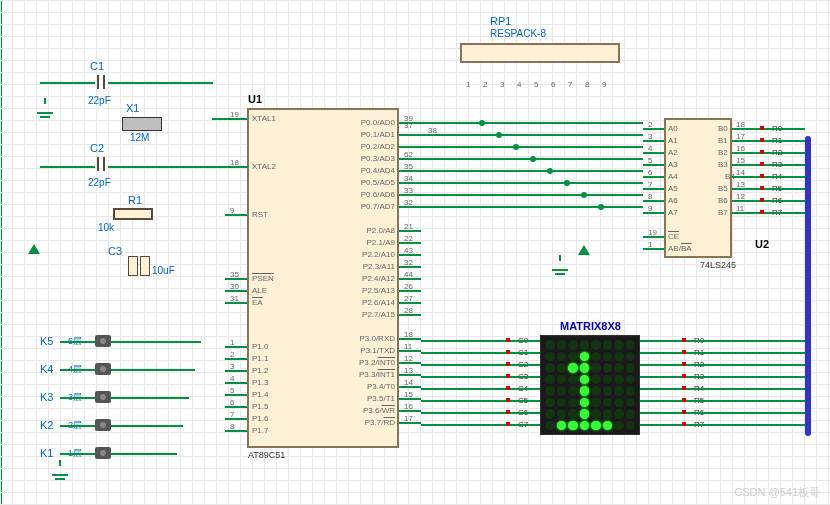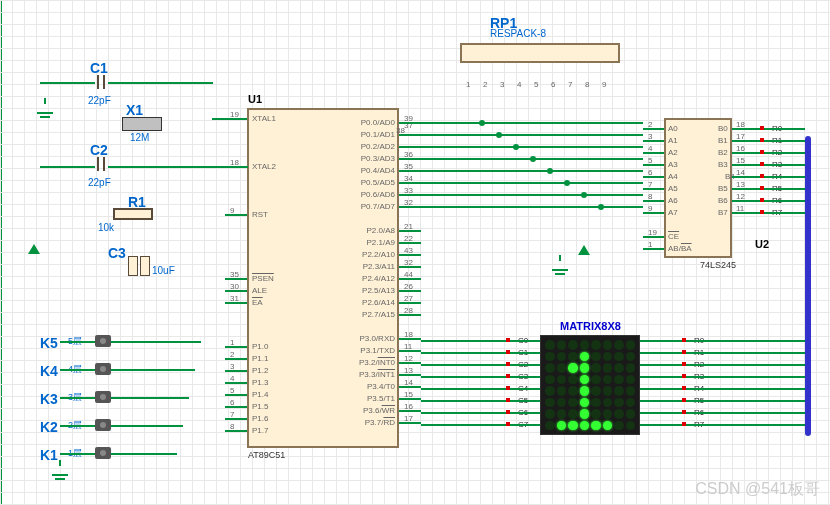--- a/index.html
+++ b/index.html
@@ -4,21 +4,21 @@
 <style>
 *{margin:0;padding:0;box-sizing:border-box}
 body{font-family:Arial,sans-serif;font-size:10px;background:#fff;position:relative;width:830px;height:505px;overflow:hidden}
 .grid{position:absolute;inset:0;background-image:linear-gradient(#e8e8e8 1px,transparent 1px),linear-gradient(90deg,#e8e8e8 1px,transparent 1px);background-size:12px 12px;z-index:0}
 .component,.wire,.label,.pin,.junction{position:absolute;z-index:2}
 .chip{background:#fff1d6;border:2px solid #8b7355;position:absolute}
 .chip-title{font-weight:bold;color:#000;font-size:11px;position:absolute}
 .chip-sub{color:#333;font-size:9px;position:absolute}
 .pin-label{font-size:8px;color:#666;position:absolute}
 .pin-num{font-size:8px;color:#666;position:absolute}
-.ref-label{font-weight:bold;color:#0066cc;font-size:14px;position:absolute}
+.ref-label{font-weight:normal;color:#0066cc;font-size:11px;position:absolute}
 .val-label{color:#0066cc;font-size:10px;position:absolute}
 .wire{background:#00923f;height:2px;z-index:1}
 .wire-v{background:#00923f;width:2px;z-index:1}
 .cap{position:absolute}
 .cap-line{width:2px;height:14px;background:#5a4a3a;display:inline-block;margin:0 2px}
 .res{width:40px;height:12px;border:2px solid #5a4a3a;background:#fff1d6;position:absolute}
 .xtal{width:40px;height:14px;background:#c0c0c0;border:1px solid #333;position:absolute}
 .btn{width:24px;height:12px;position:absolute}
 .btn-body{width:16px;height:12px;background:#555;border-radius:2px;display:inline-block}
 .btn-dot{width:6px;height:6px;background:#888;border-radius:50%;position:absolute;top:3px;left:5px}
@@ -30,21 +30,21 @@
 .respack{width:160px;height:20px;background:#fff1d6;border:2px solid #8b7355;position:absolute}
 .overline{text-decoration:overline}
 .ground{position:absolute;width:20px;height:14px}
 .ground:before{content:"";position:absolute;top:0;left:9px;width:2px;height:6px;background:#00923f}
 .ground-lines{position:absolute;bottom:0;width:100%}
 .ground-lines:before{content:"";position:absolute;left:2px;width:16px;height:2px;background:#00923f;top:0}
 .ground-lines:after{content:"";position:absolute;left:5px;width:10px;height:2px;background:#00923f;top:4px}
 .vcc{position:absolute;width:0;height:0;border-left:6px solid transparent;border-right:6px solid transparent;border-bottom:10px solid #00923f}
 .ecap{position:absolute}
 .ecap-body{width:10px;height:20px;background:#fff1d6;border:1px solid #5a4a3a;display:inline-block}
-.watermark{position:absolute;bottom:5px;right:10px;color:#ccc;font-size:16px;z-index:3}
+.watermark{position:absolute;bottom:5px;right:10px;color:#ccc;font-size:11px;z-index:3}
 .node{position:absolute;width:4px;height:4px;background:#d00;z-index:3}
 .bus-bar{position:absolute;width:6px;background:#3333cc;border-radius:3px;z-index:2}
 </style>
 </head>
 <body>
 <div class="grid"></div>
 
 <div class="ref-label" style="left:490px;top:15px">RP1</div>
 <div class="val-label" style="left:490px;top:28px">RESPACK-8</div>
 <div class="respack" style="left:460px;top:43px"></div>
@@ -134,27 +134,27 @@
     <div class="wire" style="left:225px;top:418px;width:22px"></div>
     <span class="pin-num" style="left:230px;top:422px">8</span>
     <span class="pin-label " style="left:252px;top:426px">P1.7</span>
     <div class="wire" style="left:225px;top:430px;width:22px"></div>
   </div>
 <div id="u1-right">
     <span class="pin-label" style="right:435px;top:118px">P0.0/AD0</span>
     <span class="pin-num" style="left:404px;top:114px">39</span>
     <div class="wire" style="left:399px;top:122px;width:22px"></div>
     <span class="pin-label" style="right:435px;top:130px">P0.1/AD1</span>
-    <span class="pin-num" style="left:396px;top:126px">38</span>
+    <span class="pin-num" style="left:428px;top:126px">38</span>
     <div class="wire" style="left:399px;top:134px;width:22px"></div>
     <span class="pin-label" style="right:435px;top:142px">P0.2/AD2</span>
     <span class="pin-num" style="left:404px;top:121px">37</span>
     <div class="wire" style="left:399px;top:146px;width:22px"></div>
     <span class="pin-label" style="right:435px;top:154px">P0.3/AD3</span>
-    <span class="pin-num" style="left:404px;top:150px">36</span>
+    <span class="pin-num" style="left:404px;top:150px">62</span>
     <div class="wire" style="left:399px;top:158px;width:22px"></div>
     <span class="pin-label" style="right:435px;top:166px">P0.4/AD4</span>
     <span class="pin-num" style="left:404px;top:162px">35</span>
     <div class="wire" style="left:399px;top:170px;width:22px"></div>
     <span class="pin-label" style="right:435px;top:178px">P0.5/AD5</span>
     <span class="pin-num" style="left:404px;top:174px">34</span>
     <div class="wire" style="left:399px;top:182px;width:22px"></div>
     <span class="pin-label" style="right:435px;top:190px">P0.6/AD6</span>
     <span class="pin-num" style="left:404px;top:186px">33</span>
     <div class="wire" style="left:399px;top:194px;width:22px"></div>

